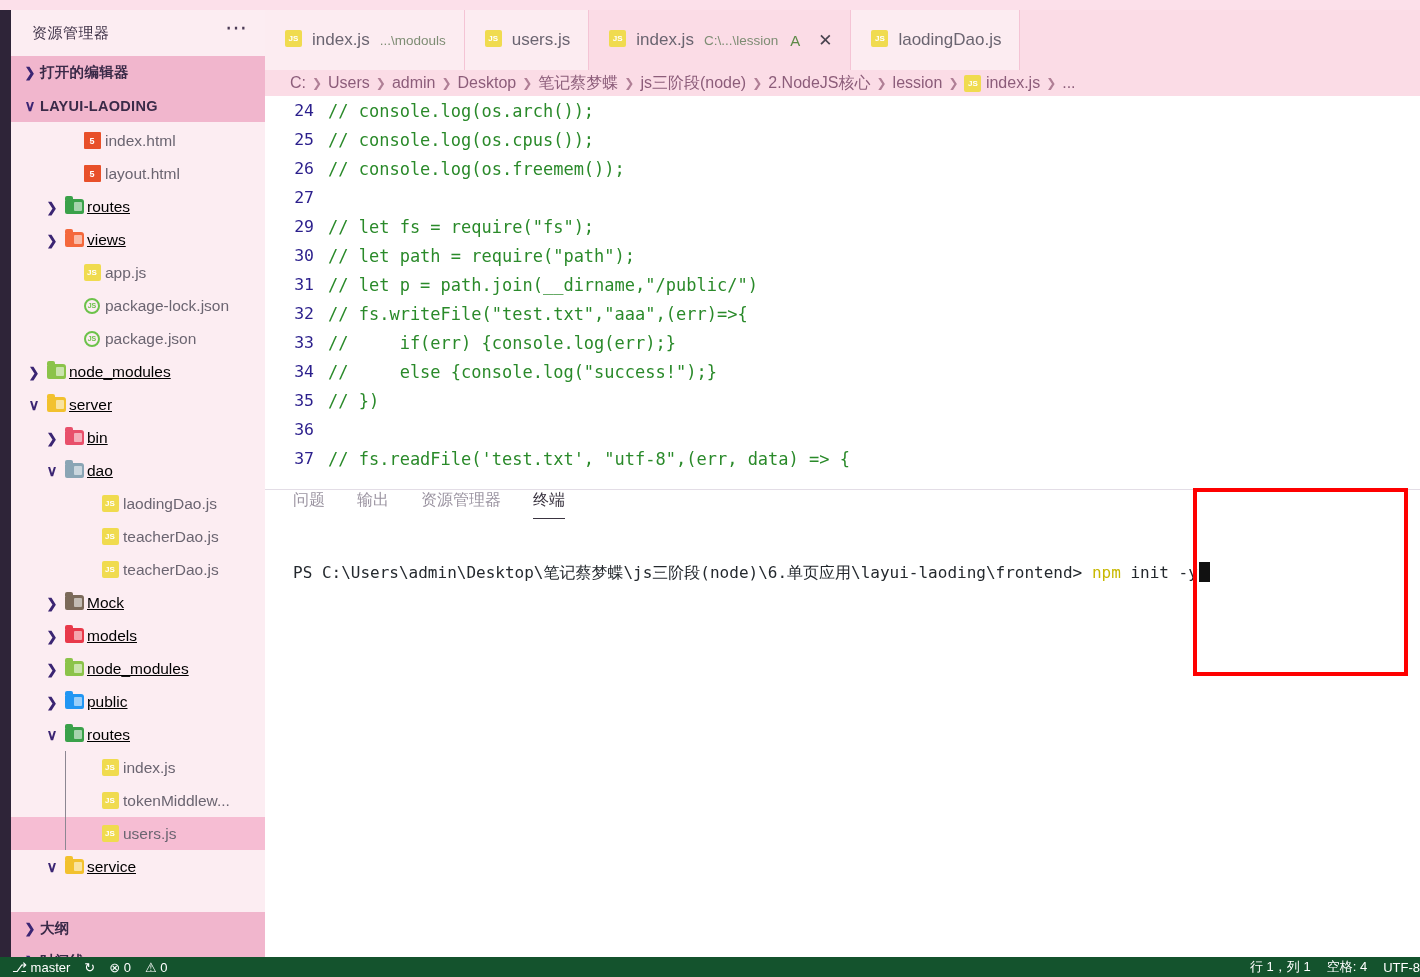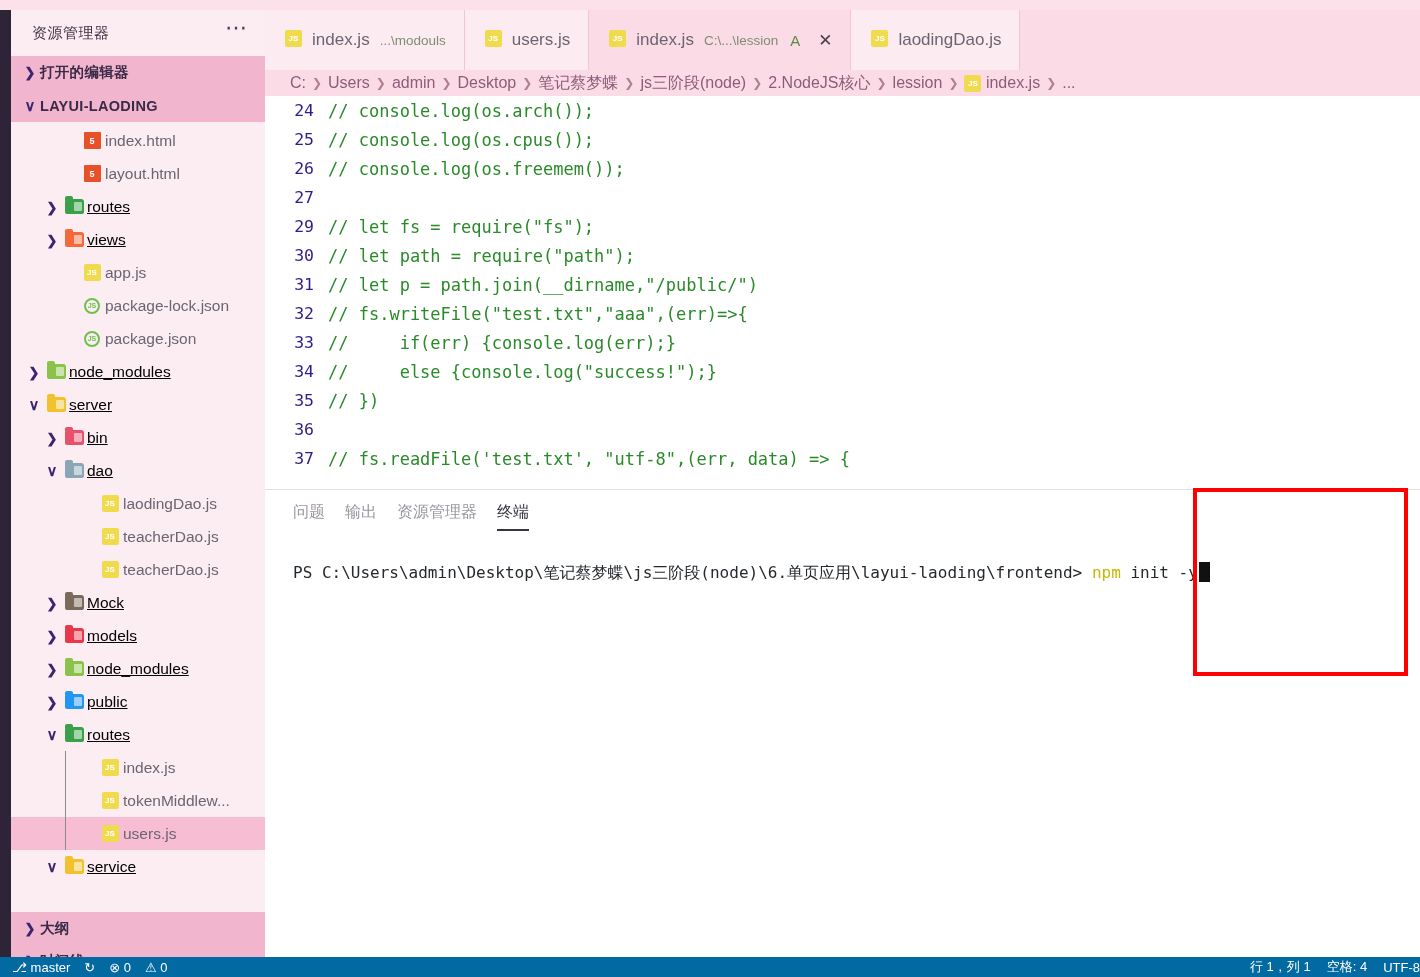--- a/index.html
+++ b/index.html
@@ -171,22 +171,22 @@
   .code { color: #2a8a2a; white-space: pre; }
 
   
   .panel {
     position: absolute; left: 265px; top: 489px;
     width: 1155px; height: 468px;
     background: #ffffff;
     border-top: 1px solid #e3dde6;
   }
   .panel-tabs {
-    height: 48px; display: flex; align-items: center;
-    gap: 20px; padding-left: 28px;
+    height: 48px; display: flex; align-items: flex-start;
+    gap: 32px; padding-left: 28px;
   }
   .panel-tab {
     font-size: 16px; color: #9b94a1; cursor: pointer;
     padding-bottom: 4px; position: relative;
   }
   .panel-tab.active { color: #3a3440; }
   .panel-tab.active::after {
     content: ""; position: absolute; left: 0; right: 0; bottom: -4px;
     height: 1.5px; background: #3a3440;
   }
@@ -208,21 +208,21 @@
     position: absolute; left: 1193px; top: 488px;
     width: 215px; height: 188px;
     border: 4px solid #fe0000; background: transparent;
     pointer-events: none;
   }
 
   
   .statusbar {
     position: absolute; left: 0; bottom: 0;
     width: 1420px; height: 20px;
-    background: #0369a1;
+    background: #14532d;
     display: flex; align-items: center;
     color: #ffffff; font-size: 13px; overflow: hidden;
   }
   .sb-left { display: flex; align-items: center; gap: 14px; padding-left: 12px; }
   .sb-right { margin-left: auto; display: flex; align-items: center; gap: 16px; padding-right: 0; }
   .sb-item { white-space: nowrap; cursor: pointer; }
   .sb-right .sb-item { cursor: pointer; }
 </style>
 </head>
 <body>

